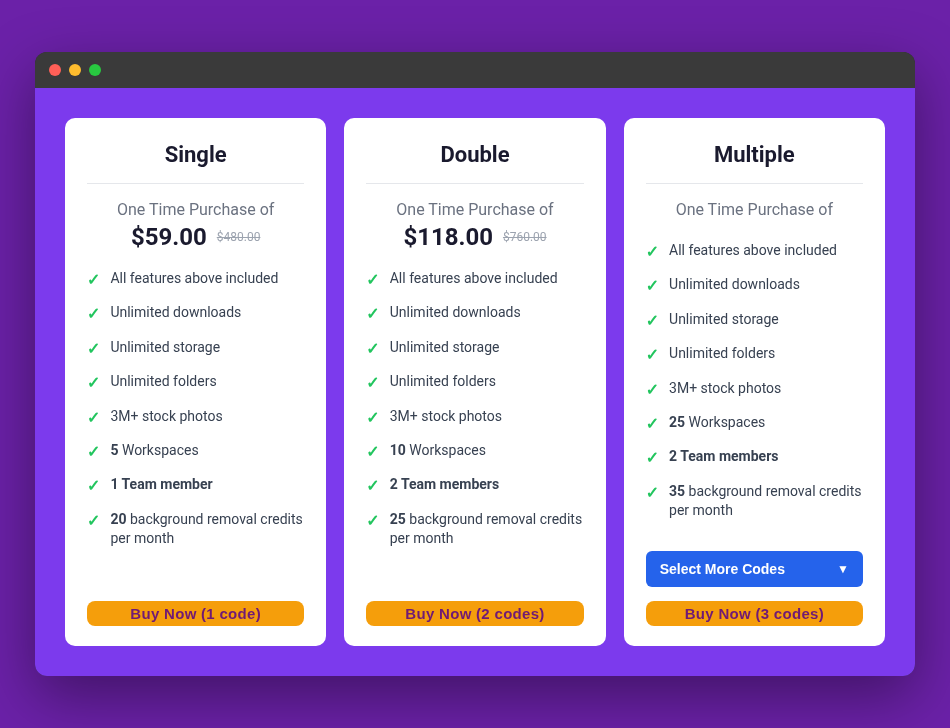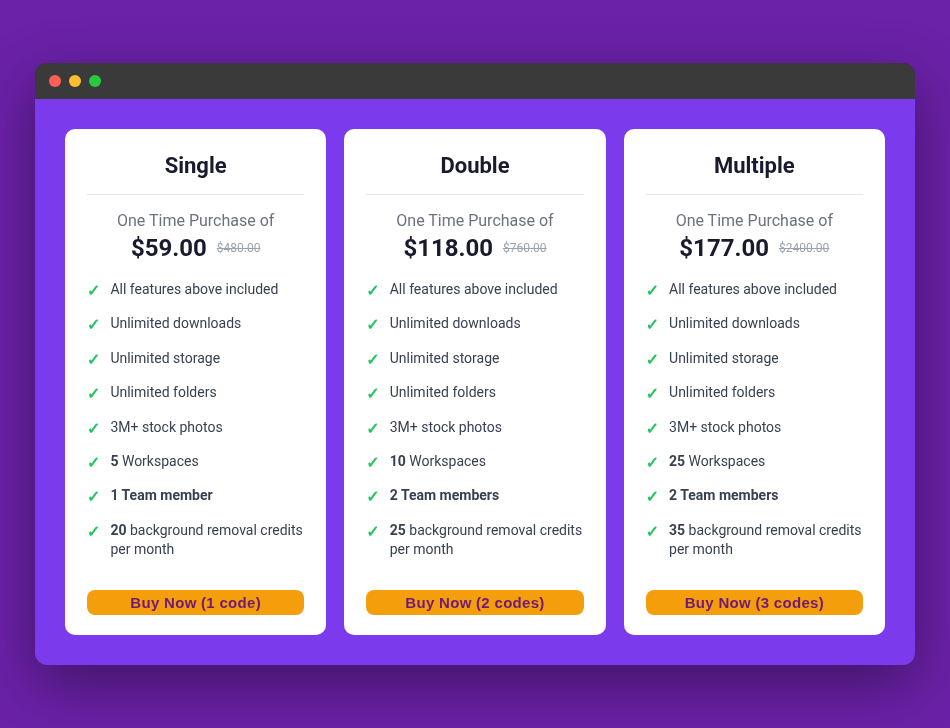--- a/index.html
+++ b/index.html
@@ -277,24 +277,20 @@
     </li>
 
     </ul>
 
     <button class="buy-btn">Buy Now (2 codes)</button>
   </div>
         <div class="plan-card">
     <div class="plan-title">Multiple</div>
     <div class="price-section">
       <div class="price-label">One Time Purchase of</div>
-      <div class="price-row">
-        <span class="price-current">$177.00</span>
-        <span class="price-original">$2400.00</span>
-      </div>
     </div>
     <ul class="features-list">
 
     <li>
       <span class="check">✓</span>
       <span class="feature-text">All features above included</span>
     </li>
 
     <li>
       <span class="check">✓</span>
@@ -326,18 +322,22 @@
       <span class="feature-text"><strong>2 Team members</strong></span>
     </li>
 
     <li>
       <span class="check">✓</span>
       <span class="feature-text"><strong>35</strong> background removal credits per month</span>
     </li>
 
     </ul>
 
+    <button class="select-more-btn">
+      <span>Select More Codes</span>
+      <span class="chevron">▼</span>
+    </button>
 
     <button class="buy-btn">Buy Now (3 codes)</button>
   </div>
       </div>
   </div>
 </div>
 
 </body></html>

